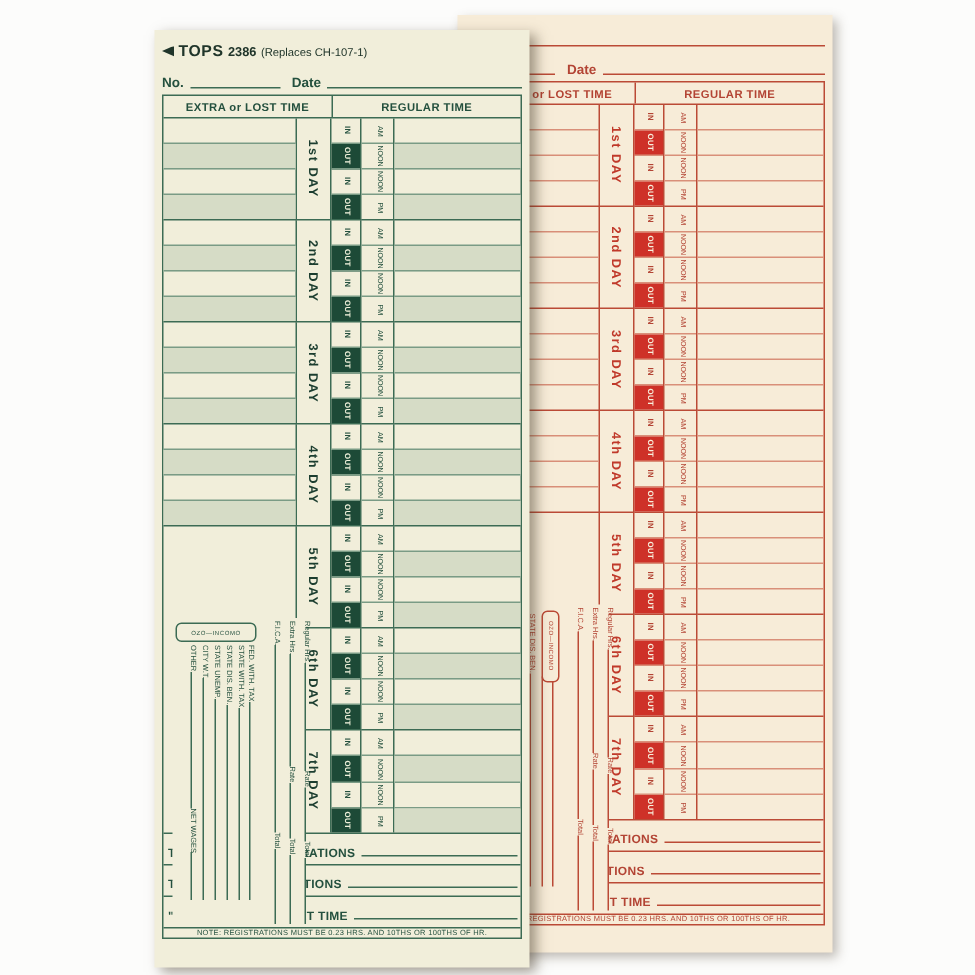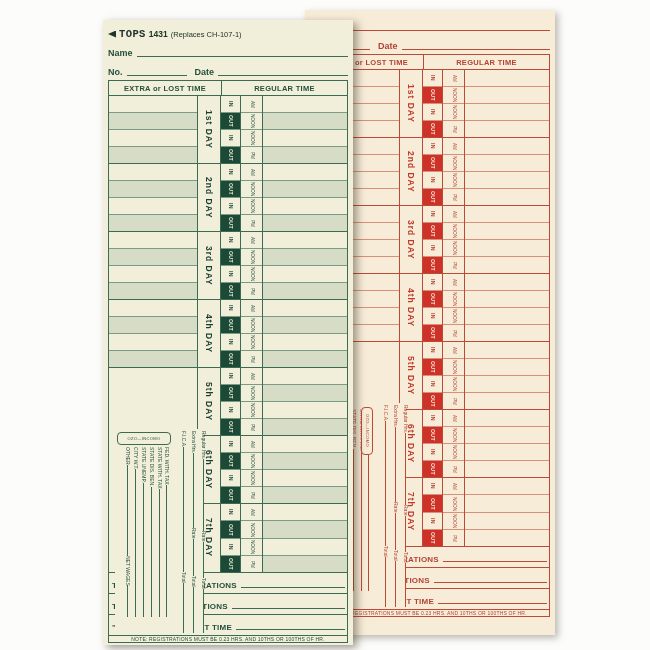--- a/index.html
+++ b/index.html
@@ -9,21 +9,21 @@
 
   .card{position:absolute;width:250px;height:625px;background:var(--bg);
         padding:6px 5px 0 5px;box-sizing:border-box;}
   .card.front{left:103px;top:20px;z-index:2;box-shadow:4px 3px 8px rgba(70,58,40,.5);}
   .card.back{left:305px;top:10px;z-index:1;box-shadow:3px 3px 7px rgba(70,58,40,.35);}
 
   
   .brand-row{height:16px;display:flex;align-items:center;gap:3px;color:var(--brand);}
   .logo-flag{display:inline-block;width:8px;height:7px;background:var(--brand);
              clip-path:polygon(100% 0,100% 100%,0 50%);}
-  .logo-word{font-weight:bold;font-size:10.5px;letter-spacing:.4px;font-family:Liberation Mono, monospace;}
+  .logo-word{font-weight:bold;font-size:10.5px;letter-spacing:.4px;}
   .form-num{font-size:8.5px;font-weight:600;}
   .replaces{font-size:7.5px;}
   .back-num{font-size:8.5px;font-weight:600;color:var(--text);padding-left:77px;}
   .name-row,.nodate-row{display:flex;align-items:flex-end;color:var(--text);}
   .name-row{height:17px;}
   .nodate-row{height:19px;}
   .hlbl{font-size:9px;font-weight:600;padding:0 4px 1px 0;white-space:nowrap;}
   .fill{flex:1;border-bottom:1px solid var(--rule);margin-bottom:2px;}
   .fill.fixed{flex:0 0 60px;}
   .gap{width:8px;}
@@ -468,26 +468,22 @@
             <div class="prule" style="flex-grow: 1.6;"></div>
           </div>
         </div>
     </div>
   </div>
 
   <div class="card front" style="--bg: #f1eeda; --shade: #d6dcc6; --line: #7a9b85; --rule: #3c6b54; --text: #24503e; --heavy: #1b3d2f; --outbg: #1d4a37; --outtext: #eef0da; --brand: #20352a;">
     <div class="brand-row">
       <span class="logo-flag"></span>
       <span class="logo-word">TOPS</span>
-      <span class="form-num">1431</span>
+      <span class="form-num">2386</span>
       <span class="replaces">(Replaces CH-107-1)</span>
-    </div>
-    <div class="name-row">
-      <span class="hlbl">Name</span>
-      <span class="fill"></span>
     </div>
     <div class="nodate-row">
       <span class="hlbl">No.</span>
       <span class="fill fixed"></span>
       <span class="gap"></span>
       <span class="hlbl">Date</span>
       <span class="fill"></span>
     </div>
     <div class="table">
       <div class="thead">

